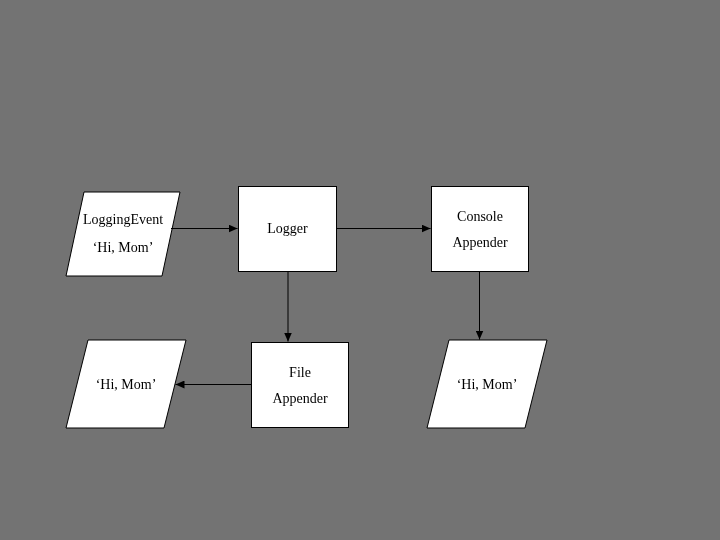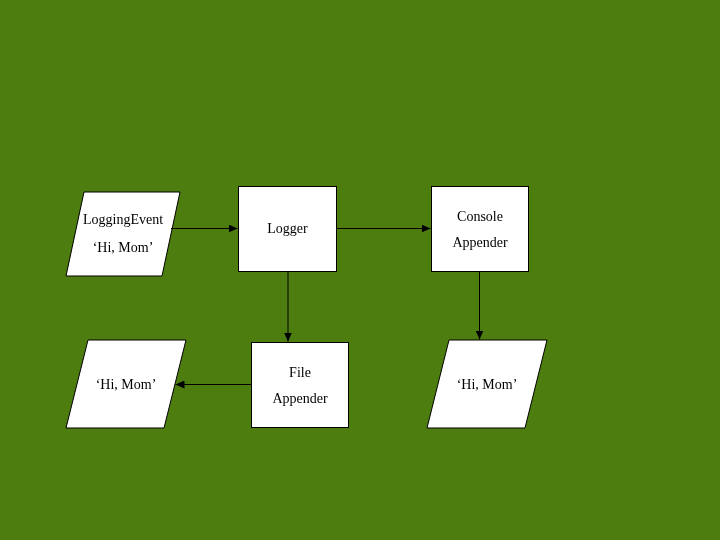--- a/index.html
+++ b/index.html
@@ -10,21 +10,21 @@
   body {
     width: 720px;
     height: 540px;
     overflow: hidden;
     font-family: "Liberation Serif", "DejaVu Serif", serif;
   }
   .canvas-wrap {
     position: relative;
     width: 720px;
     height: 540px;
-    background: #4d7c0f;
+    background: #737373;
   }
   svg {
     display: block;
   }
   .shape {
     fill: #ffffff;
     stroke: #000000;
     stroke-width: 1;
   }
   .edge {

